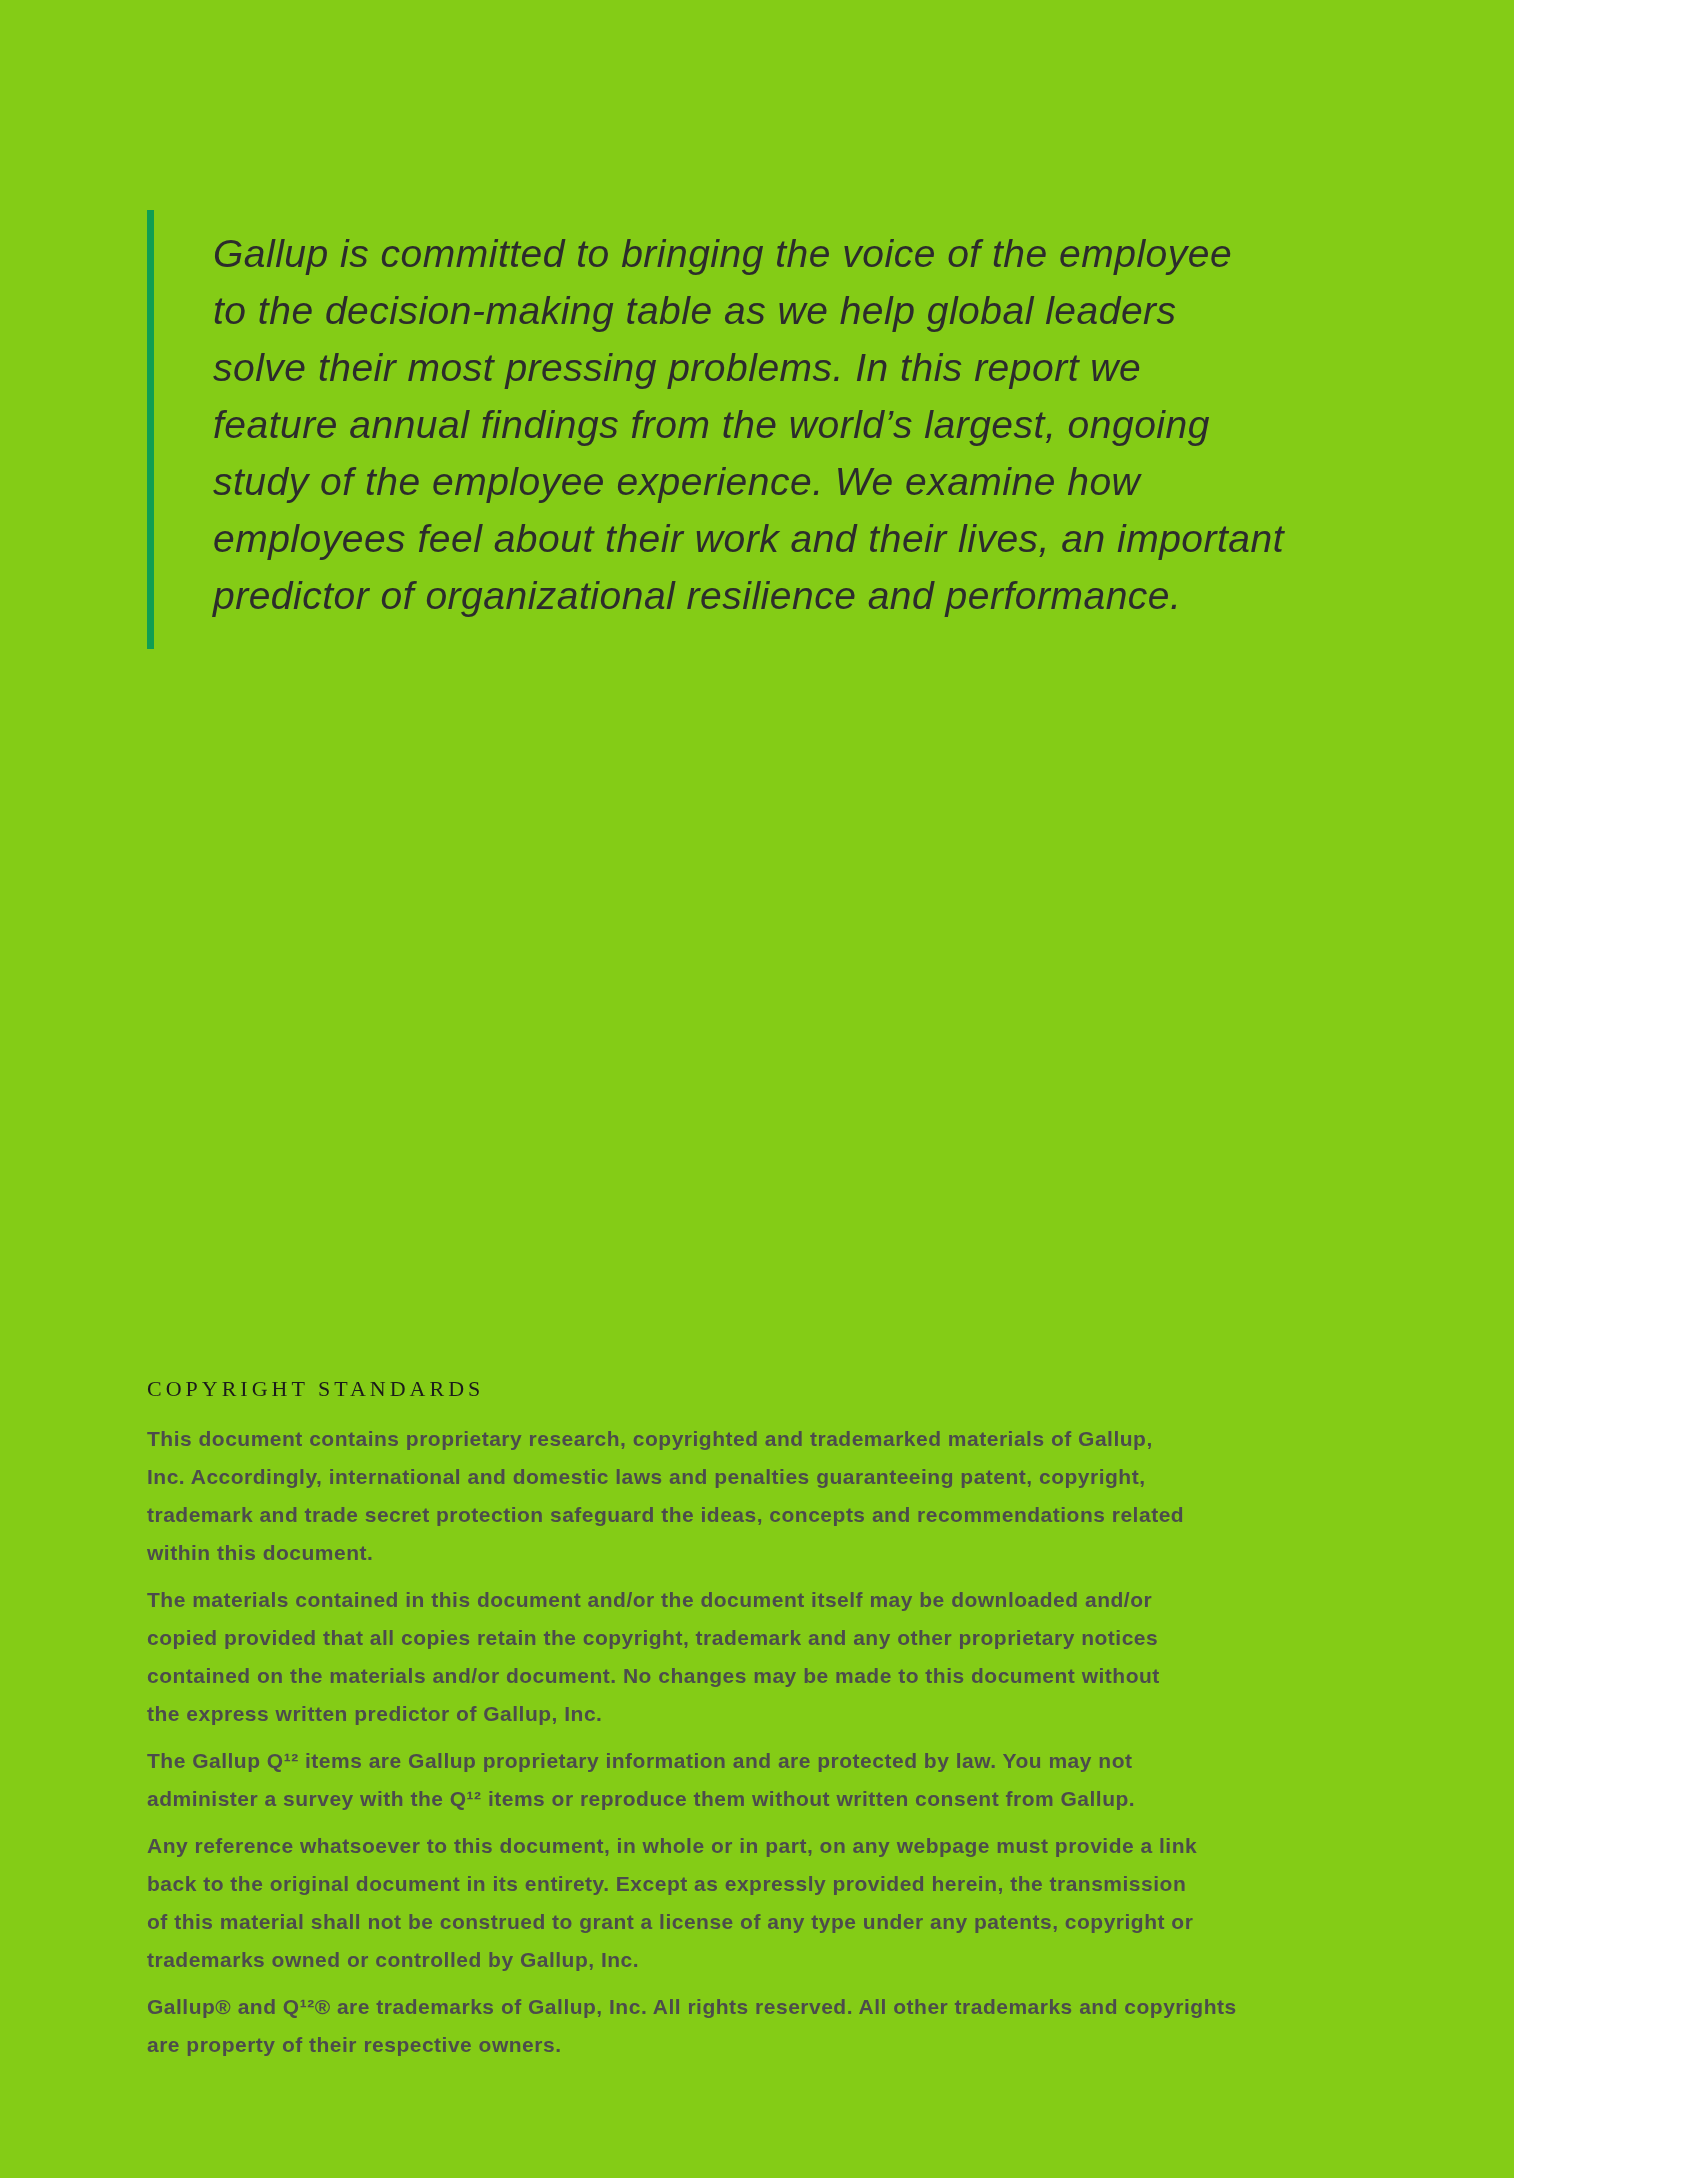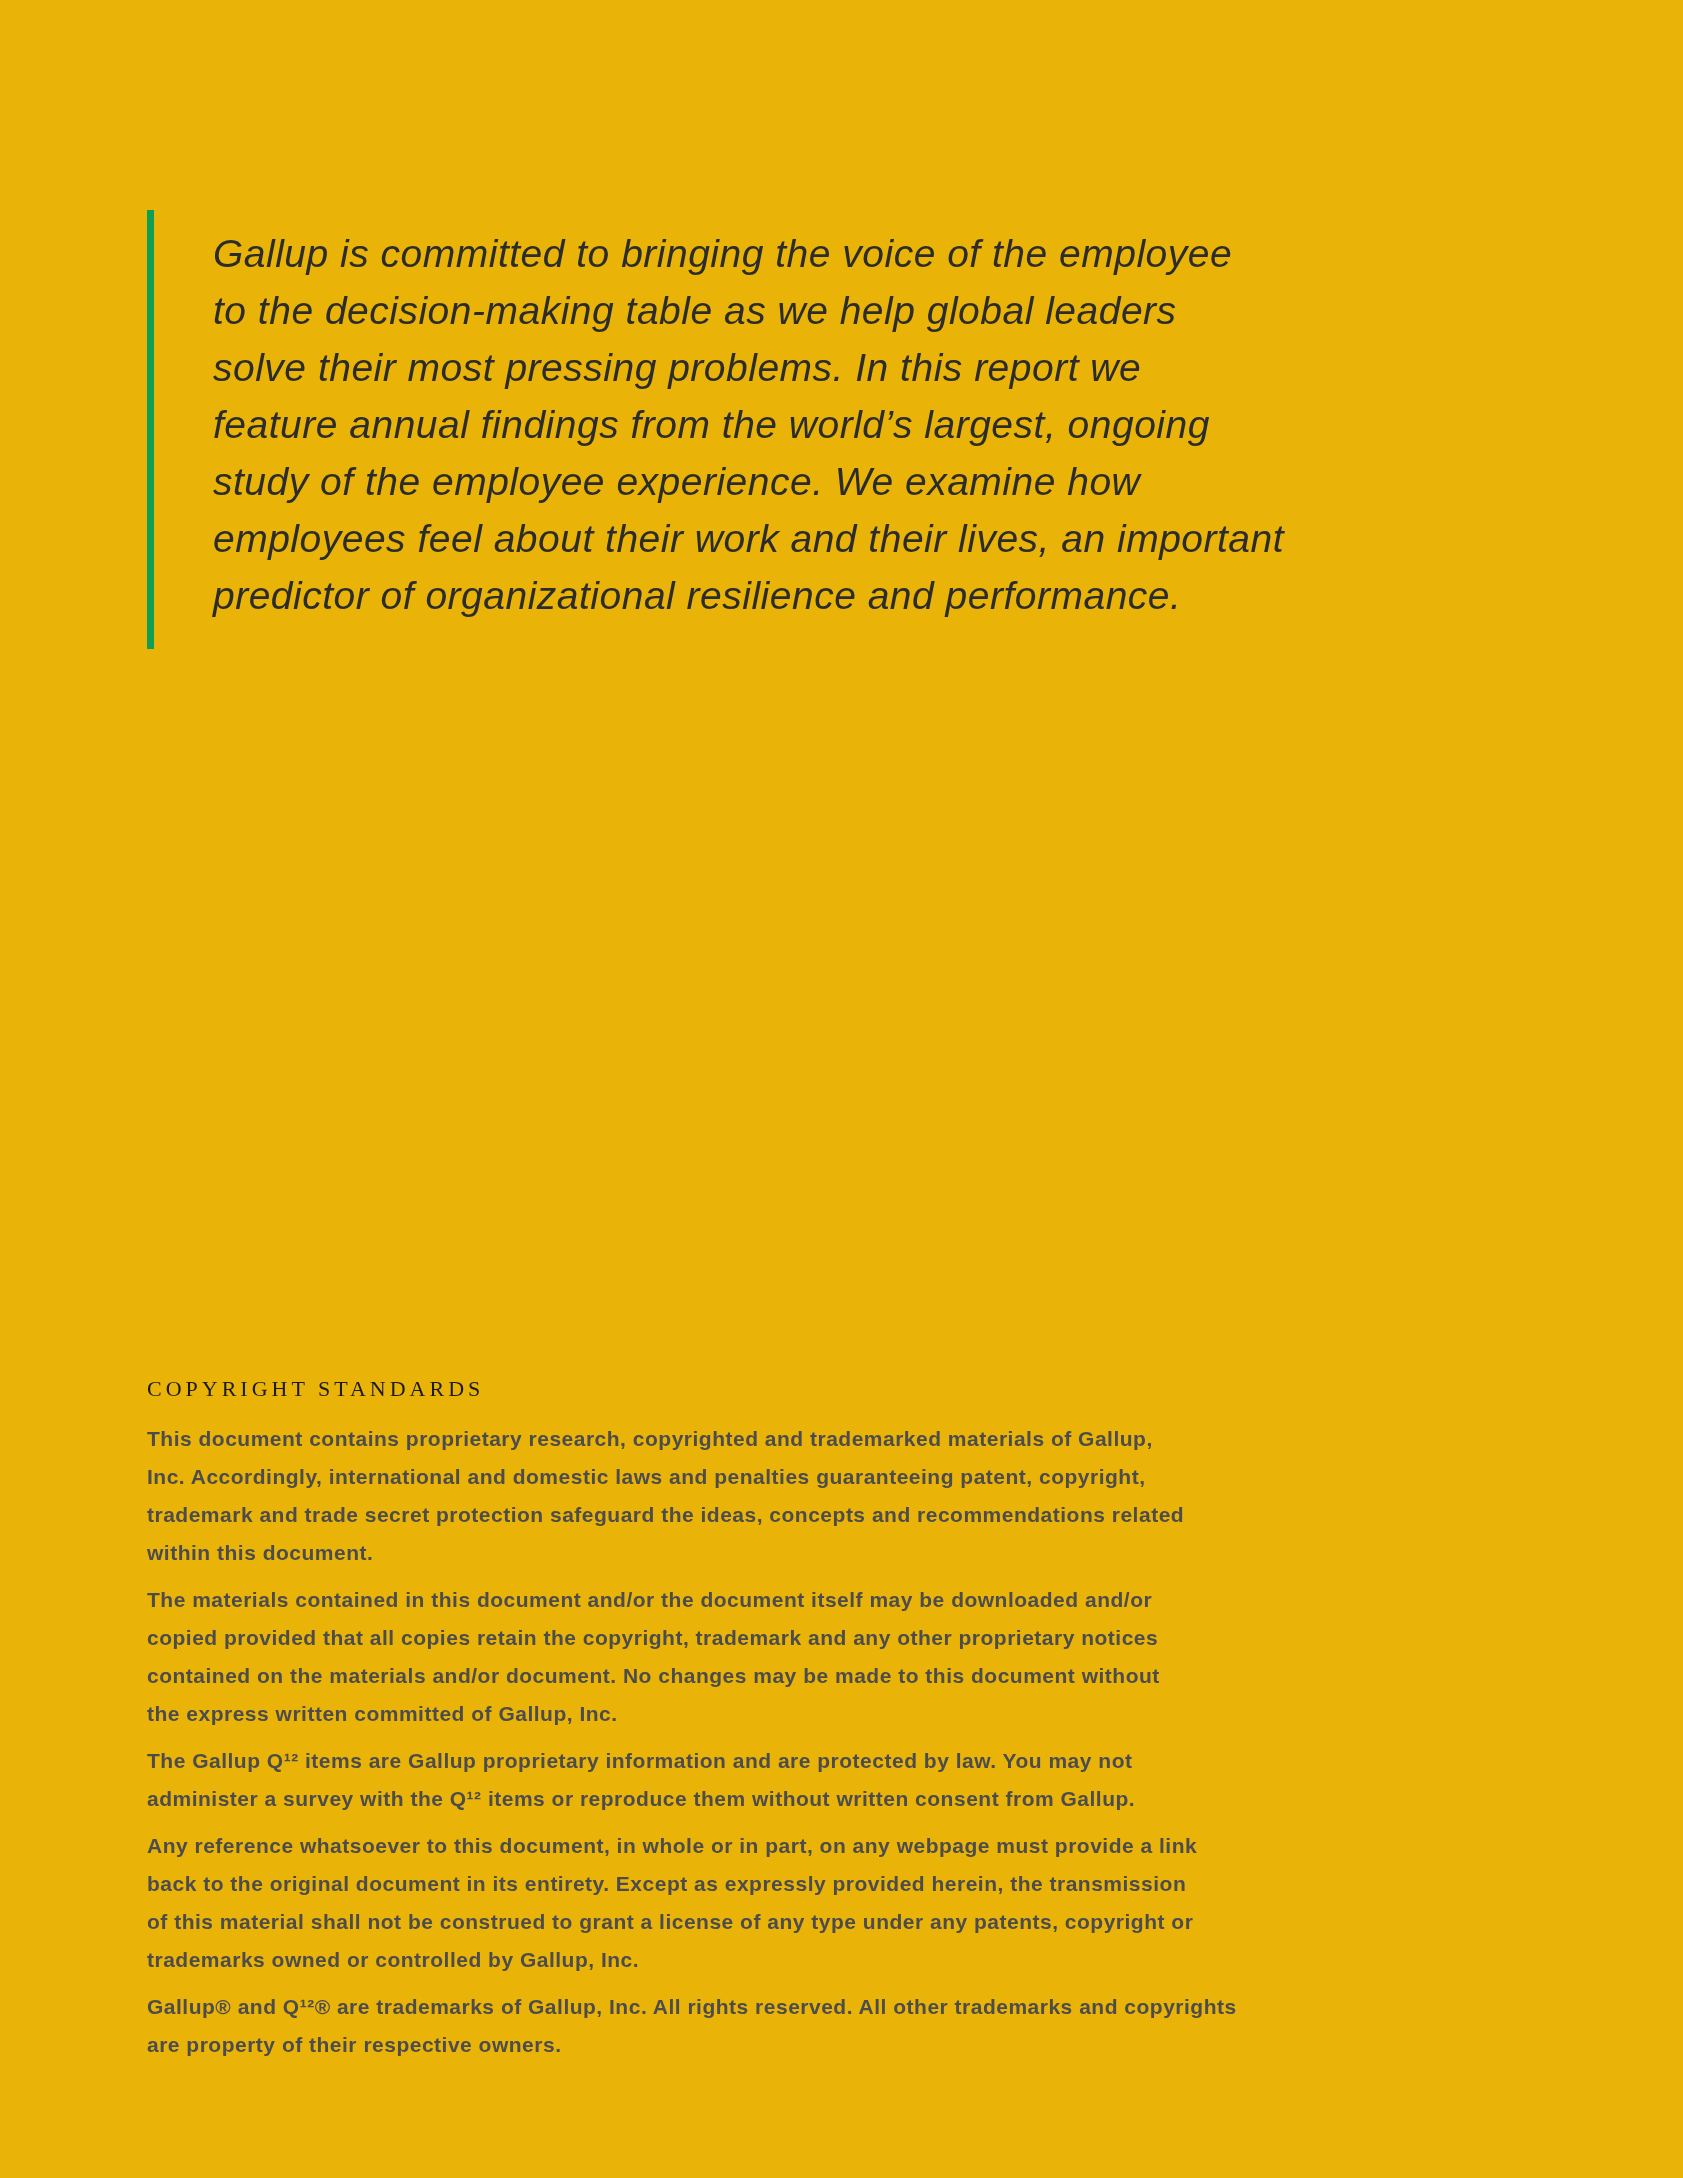--- a/index.html
+++ b/index.html
@@ -2,23 +2,23 @@
 <html><head>
 <meta charset="utf-8">
 <style>
   html, body {
     margin: 0;
     padding: 0;
     background: #ffffff;
   }
   .page {
     position: relative;
-    width: 1683px;
+    width: 1514px;
     height: 2178px;
-    background: #eab308;
+    background: #84cc16;
     overflow: hidden;
     font-family: "Liberation Sans", "DejaVu Sans", sans-serif;
   }
 
   
   .quote {
     position: absolute;
     left: 147px;
     top: 210px;
     width: 1228px;
@@ -95,21 +95,21 @@
         <span class="bline">This document contains proprietary research, copyrighted and trademarked materials of Gallup,</span>
         <span class="bline">Inc. Accordingly, international and domestic laws and penalties guaranteeing patent, copyright,</span>
         <span class="bline">trademark and trade secret protection safeguard the ideas, concepts and recommendations related</span>
         <span class="bline">within this document.</span>
       </p>
 
       <p>
         <span class="bline">The materials contained in this document and/or the document itself may be downloaded and/or</span>
         <span class="bline">copied provided that all copies retain the copyright, trademark and any other proprietary notices</span>
         <span class="bline">contained on the materials and/or document. No changes may be made to this document without</span>
-        <span class="bline">the express written committed of Gallup, Inc.</span>
+        <span class="bline">the express written predictor of Gallup, Inc.</span>
       </p>
 
       <p>
         <span class="bline">The Gallup Q¹² items are Gallup proprietary information and are protected by law. You may not</span>
         <span class="bline">administer a survey with the Q¹² items or reproduce them without written consent from Gallup.</span>
       </p>
 
       <p>
         <span class="bline">Any reference whatsoever to this document, in whole or in part, on any webpage must provide a link</span>
         <span class="bline">back to the original document in its entirety. Except as expressly provided herein, the transmission</span>

